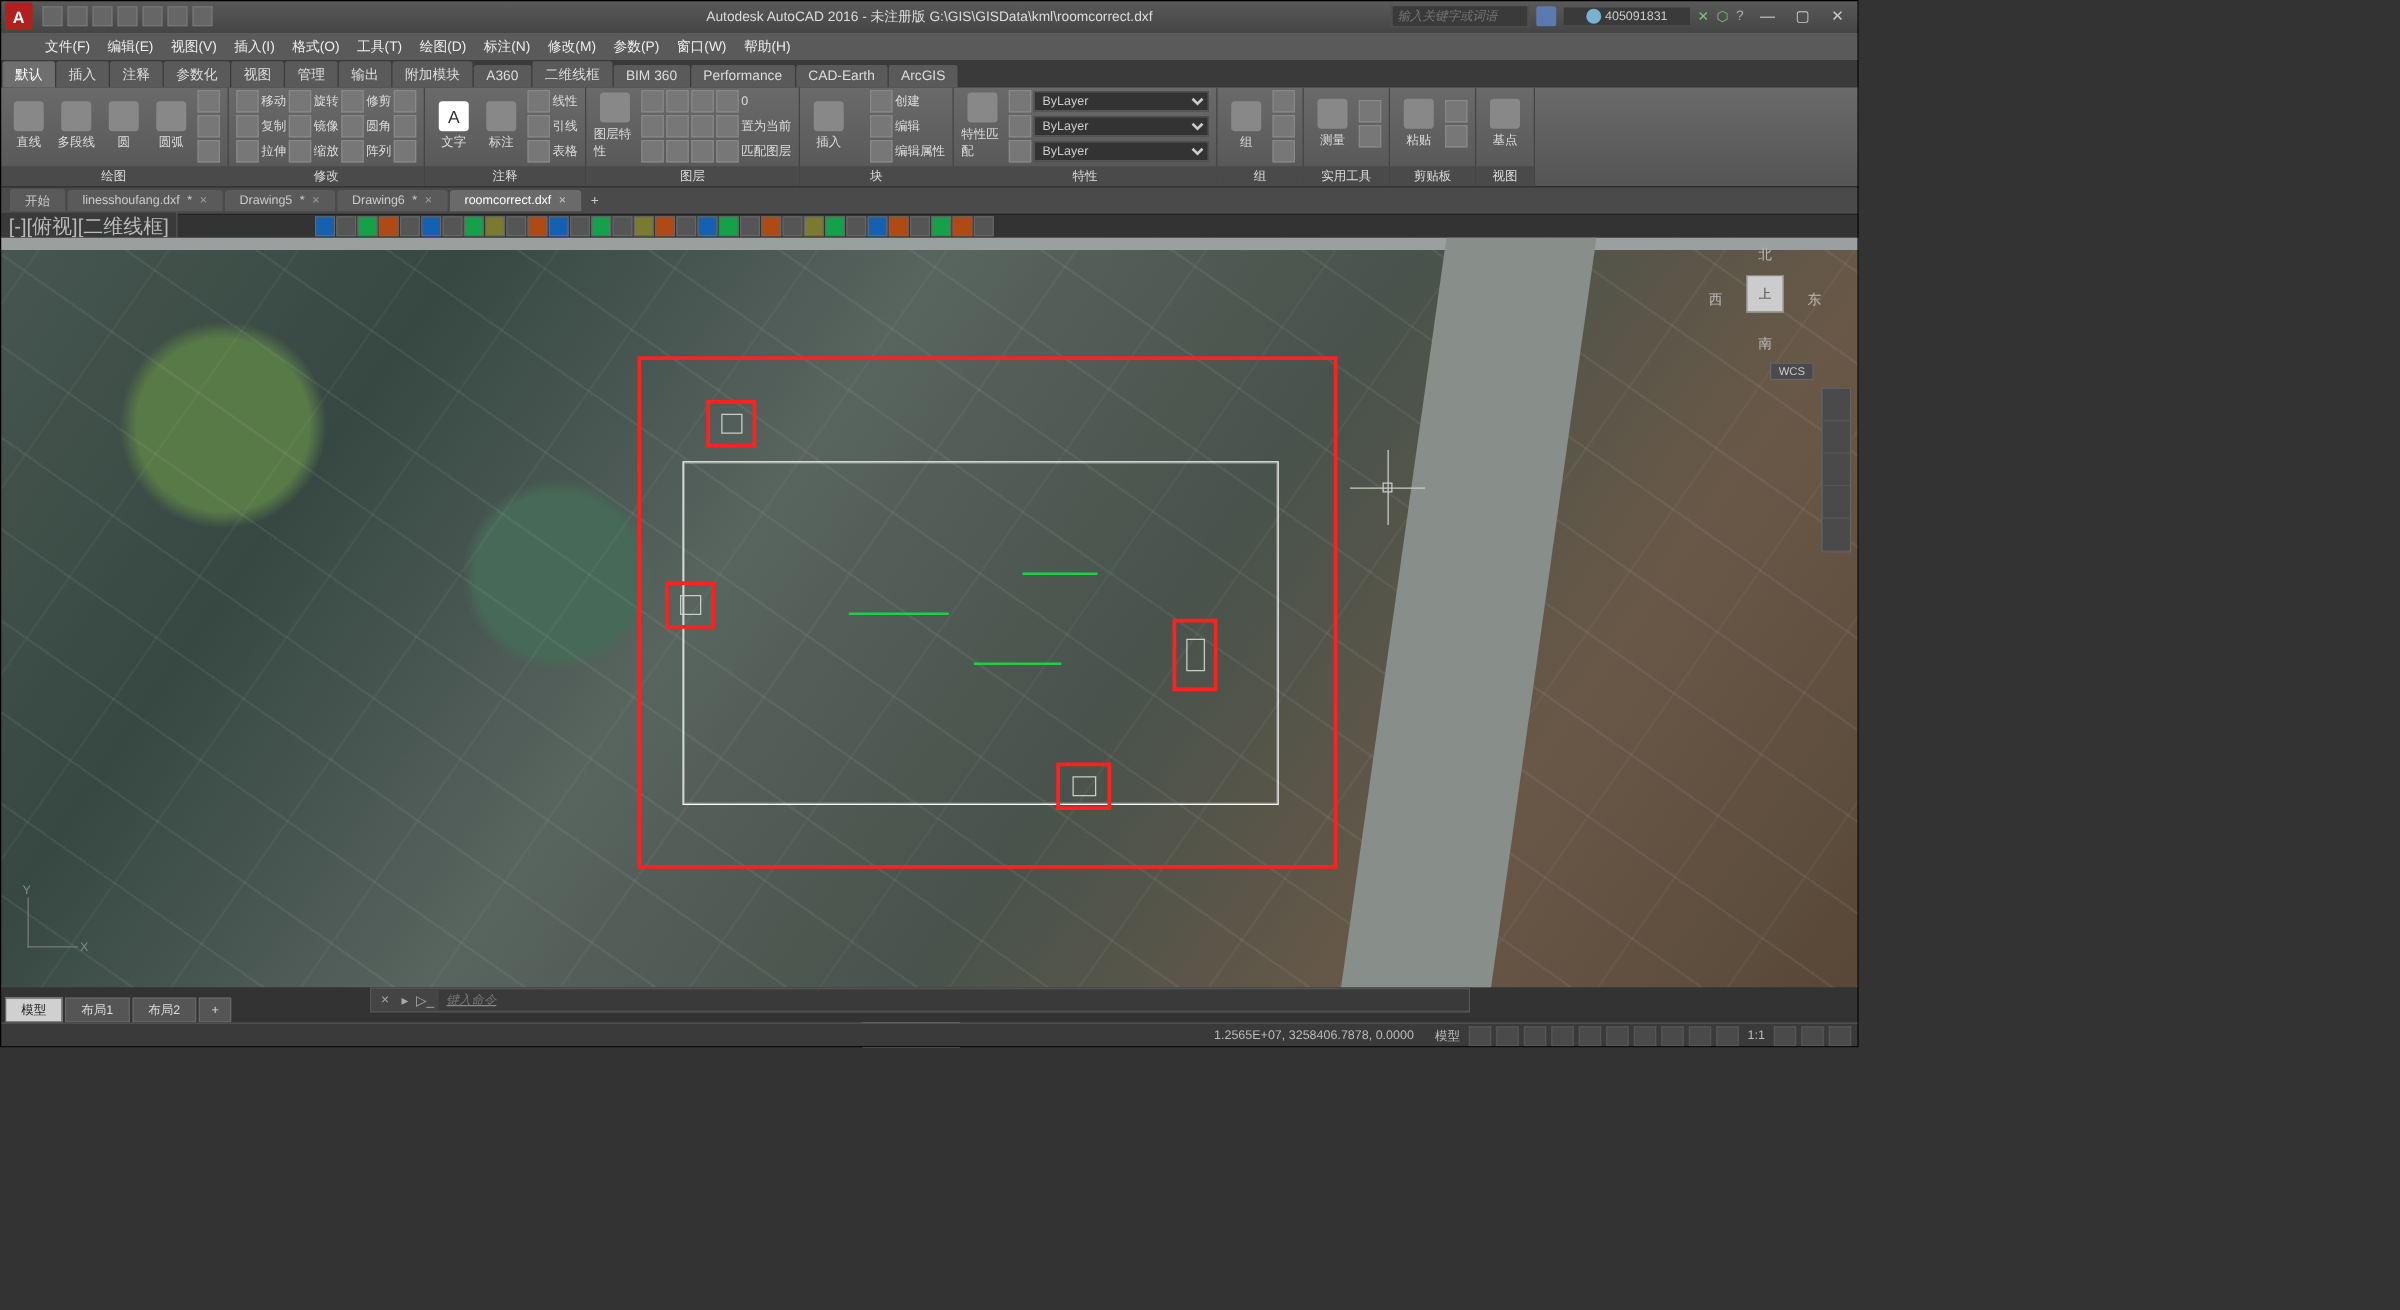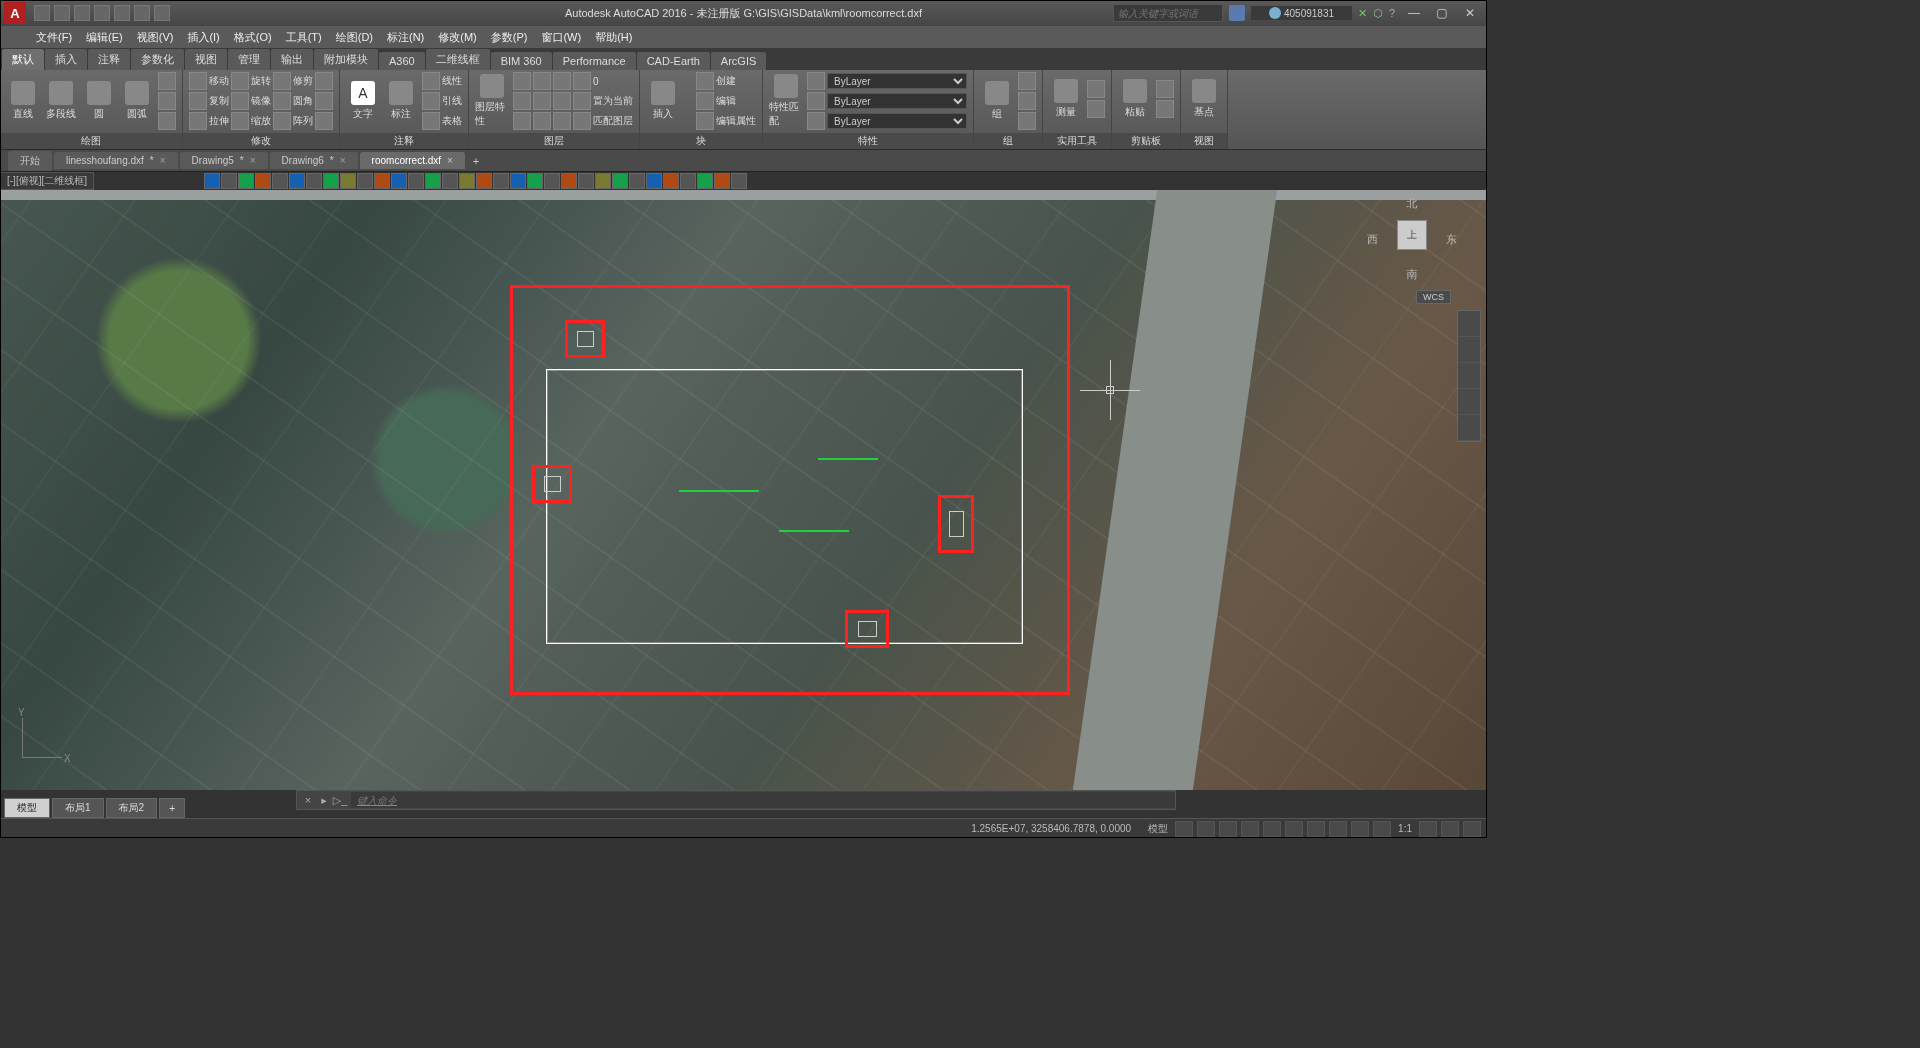--- a/index.html
+++ b/index.html
@@ -37,21 +37,21 @@
 
 
 .file-tabs { height: 22px; background: #4a4a4a; display: flex; align-items: center; gap: 2px; padding-left: 8px; border-bottom: 1px solid #222; }
 .file-tab { padding: 3px 12px; background: #5a5a5a; color: #ccc; font-size: 10px; border-radius: 3px 3px 0 0; display: flex; align-items: center; gap: 6px; }
 .file-tab.active { background: #6a6a6a; color: #fff; }
 .file-tab .x { font-size: 10px; opacity: .6; }
 .add-tab { width: 18px; height: 18px; display:flex; align-items:center; justify-content:center; color:#ccc; }
 
 
 .view-row { height: 18px; background: #333; display: flex; align-items: center; }
-.view-label { background: #3a3a3a; color: #bbb; font-size: 10px; padding: 1px 6px; border: 1px solid #555; text-align: center; }
+.view-label { background: #3a3a3a; color: #bbb; font-size: 16px; padding: 1px 6px; border: 1px solid #555; text-align: center; }
 .mini-toolbar { display: flex; gap: 1px; margin-left: 110px; }
 .mini-btn { width: 16px; height: 16px; background: #555; border: 1px solid #666; }
 .mini-btn.c1{background:#15a04a;} .mini-btn.c2{background:#b04a15;} .mini-btn.c3{background:#1560b0;} .mini-btn.c4{background:#7a7a30;}
 
 
 .canvas { position: absolute; left: 0; top: 190px; right: 0; bottom: 48px; background: #2b3a3d; overflow: hidden; }
 .aerial { position: absolute; inset: 0; background:
   radial-gradient(circle at 30% 45%, #4a6a5a 6%, transparent 7%),
   radial-gradient(circle at 12% 25%, #5a7a4a 5%, transparent 6%),
   linear-gradient(125deg, #4a5852 0%, #3a4a45 20%, #5a6560 40%, #4a554e 60%, #6a5a4a 80%, #5a4a3a 100%);

